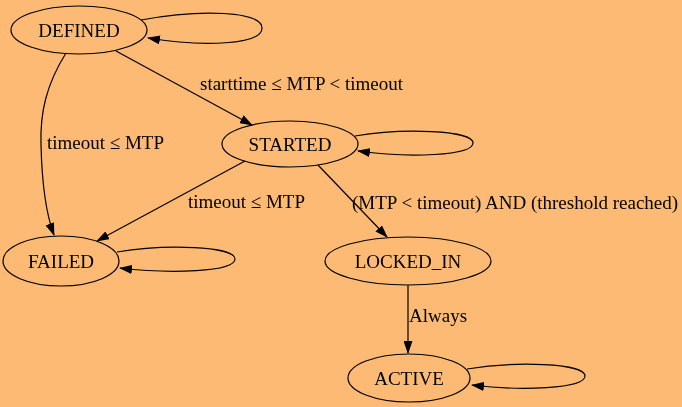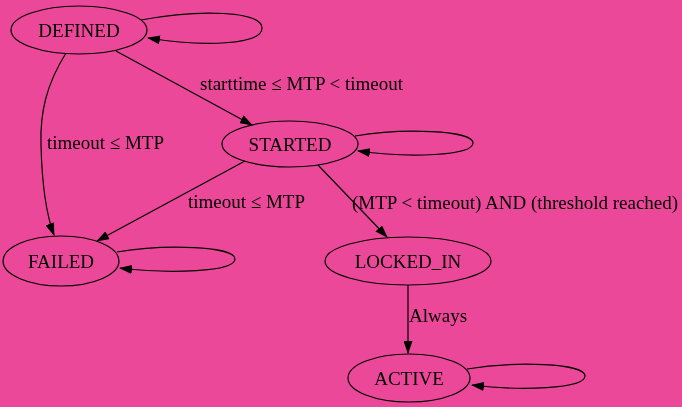--- a/index.html
+++ b/index.html
@@ -6,21 +6,21 @@
     margin: 0;
     padding: 0;
     background: #ffffff;
     width: 682px;
     height: 407px;
     overflow: hidden;
   }
   .diagram-wrap {
     width: 682px;
     height: 407px;
-    background: #ec4899;
+    background: #fdba74;
   }
   svg text {
     font-family: "Liberation Serif", "DejaVu Serif", serif;
     font-size: 19px;
     fill: #000000;
     stroke: none;
   }
   .shape {
     fill: none;
     stroke: #000000;

